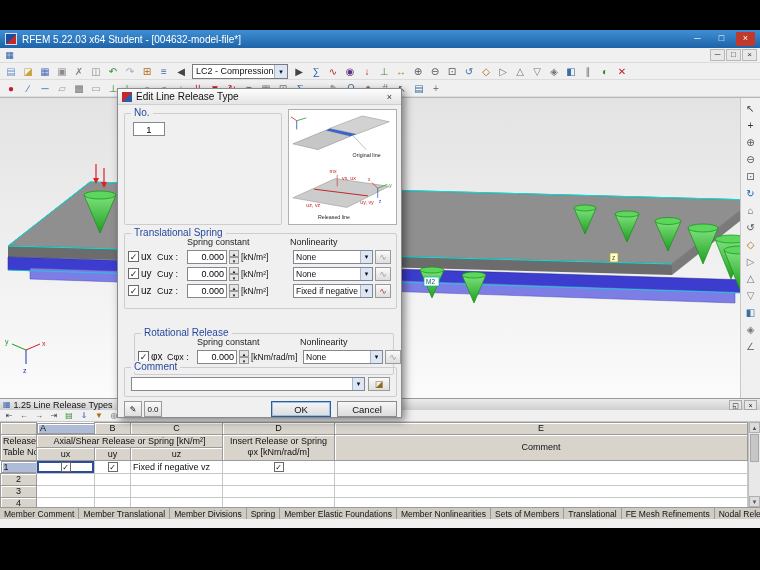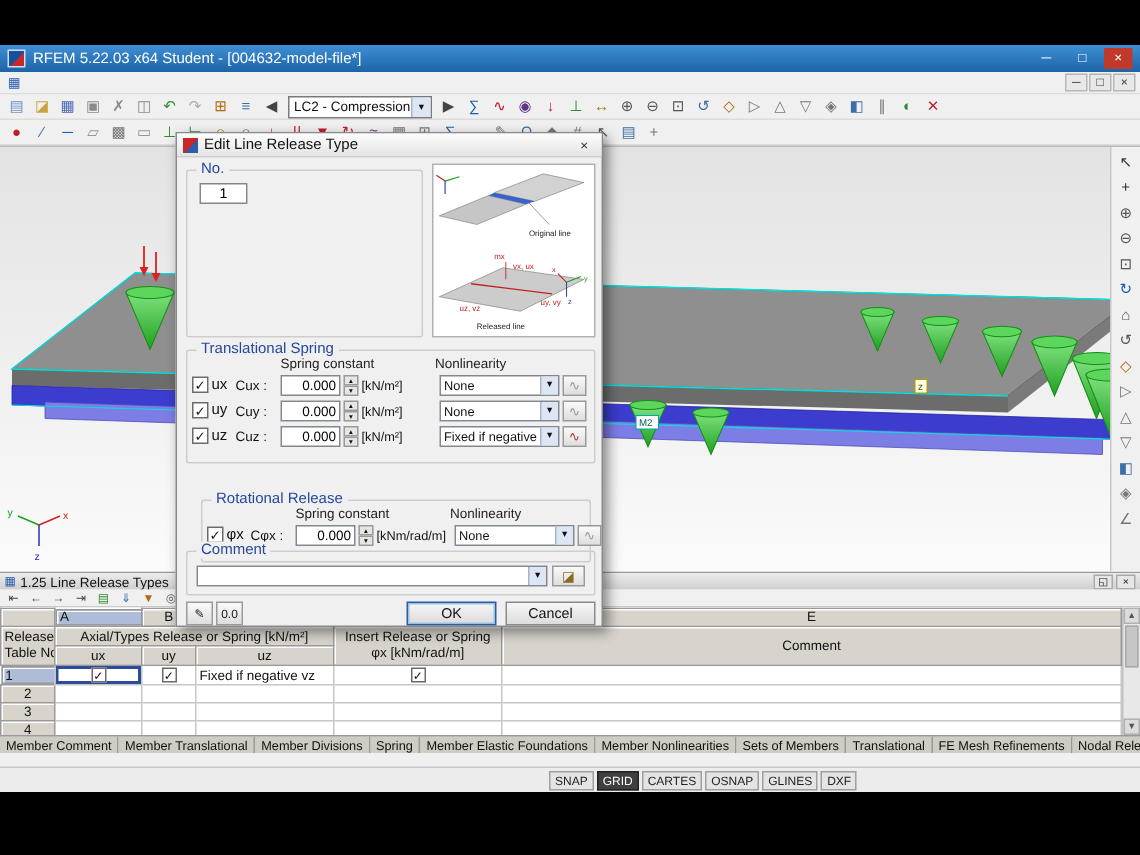--- a/index.html
+++ b/index.html
@@ -380,21 +380,21 @@
           <td class="hdr">B</td>
           <td class="hdr">C</td>
           <td class="hdr">D</td>
           <td class="hdr">E</td>
         </tr>
         <tr class="r-h1">
           <td class="hdr two-line" rowspan="2">
             <div>Release</div>
             <div>Table No</div>
           </td>
-          <td class="hdr" colspan="3">Axial/Types Release or Spring [kN/m²]</td>
+          <td class="hdr" colspan="3">Axial/Shear Release or Spring [kN/m²]</td>
           <td class="hdr two-line" rowspan="2">
             <div>Insert Release or Spring</div>
             <div>φx [kNm/rad/m]</div>
           </td>
           <td class="hdr" rowspan="2">Comment</td>
         </tr>
         <tr class="r-h2">
           <td class="hdr">ux</td>
           <td class="hdr">uy</td>
           <td class="hdr">uz</td>
@@ -453,31 +453,20 @@
           <span class="tab">Sets of Members</span>
           <span class="tab">Translational</span>
           <span class="tab">FE Mesh Refinements</span>
           <span class="tab">Nodal Releases</span>
         </div>
 
     </div>
 
     <div class="bottomstrip"></div>
 
-    <div class="statusbar">
-      <div class="sb-group">
-
-      <span class="sb-btn">SNAP</span>
-          <span class="sb-btn active">GRID</span>
-          <span class="sb-btn">CARTES</span>
-          <span class="sb-btn">OSNAP</span>
-          <span class="sb-btn">GLINES</span>
-          <span class="sb-btn">DXF</span>
-        </div>
-    </div>
 
     <div class="dialog">
       <div class="dlg-title">
         <span class="dlg-ico"></span>
         <span class="t">Edit Line Release Type</span>
         <span class="dlg-x">×</span>
       </div>
       <div class="dlg-body">
 
         <div class="grp grp-no">

